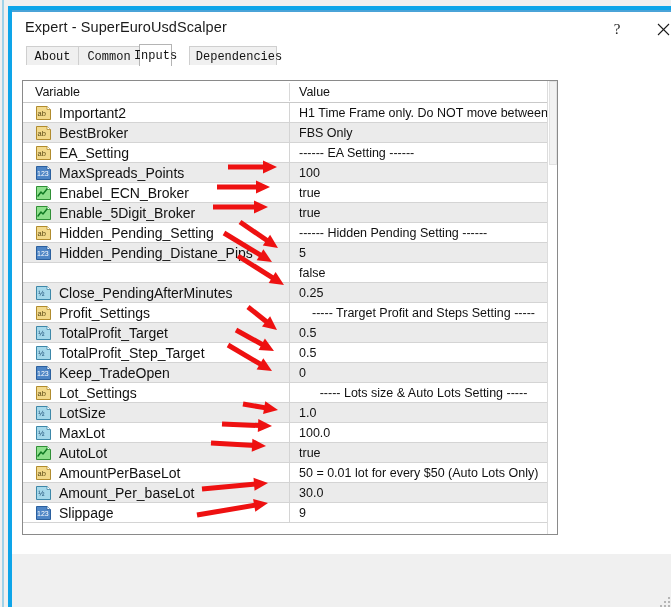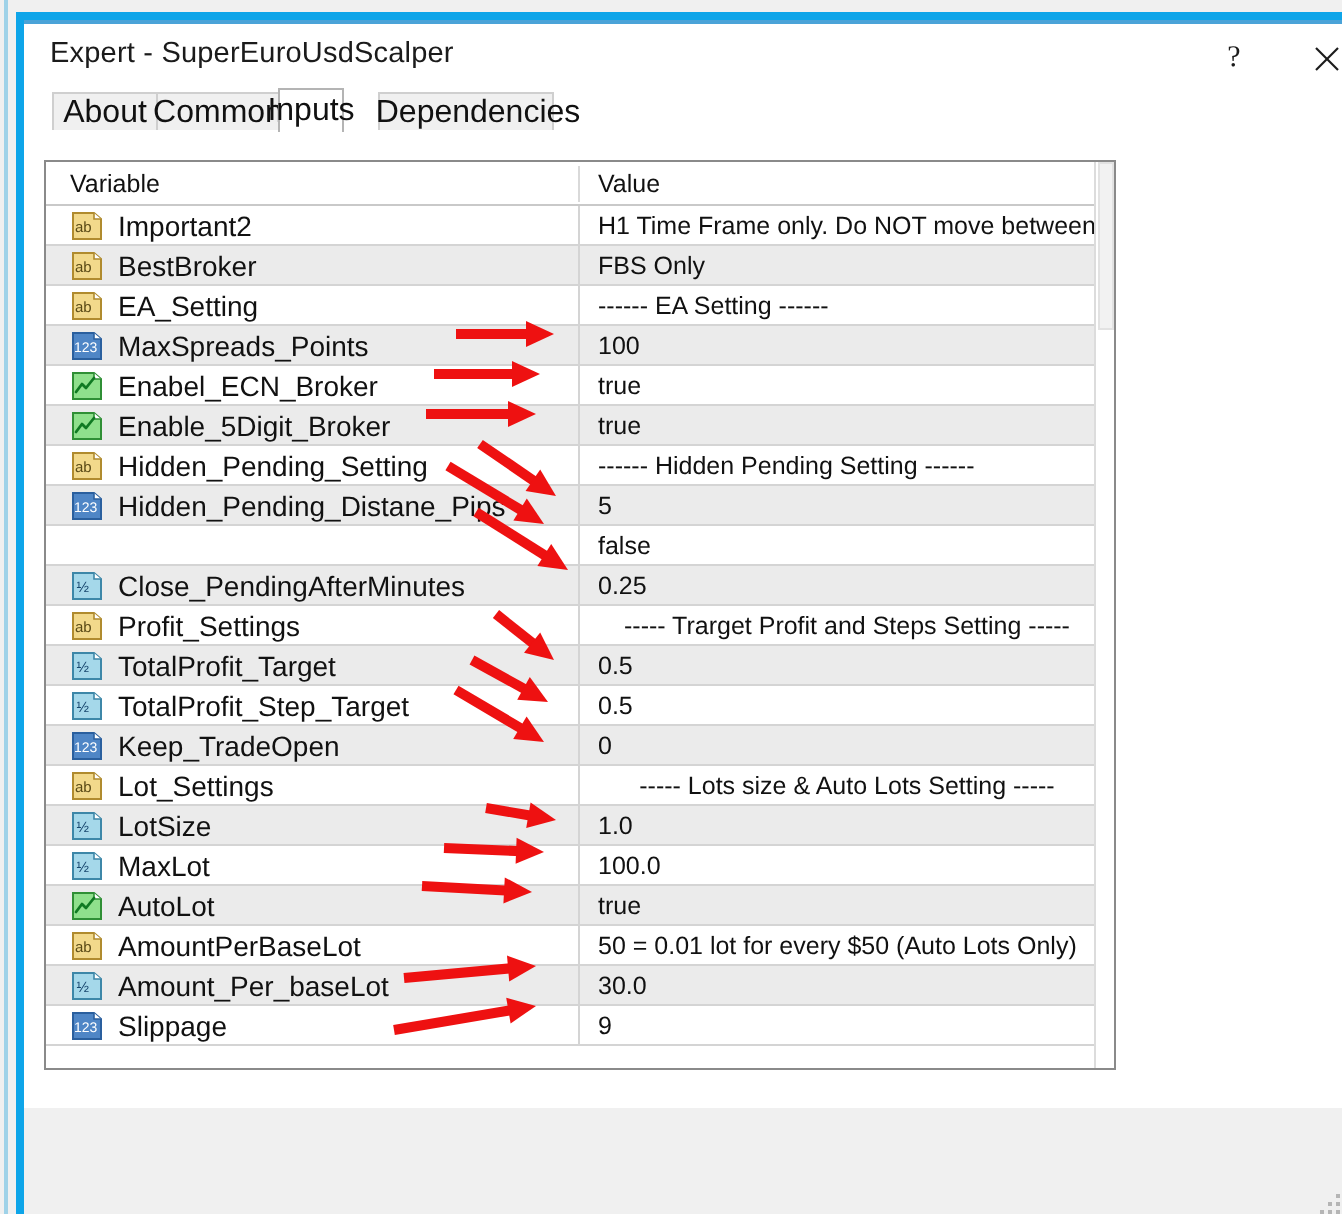--- a/index.html
+++ b/index.html
@@ -31,21 +31,21 @@
   .tb-close{left:629px;}
   .tb-btn svg{display:block;}
   .qmark{font-size:15px;color:#1b1b1b;line-height:1;font-family:"Liberation Serif","DejaVu Serif",serif;}
 
   
   .tabrow{position:absolute;left:0;top:34px;width:661px;height:22px;background:#ffffff;}
   .tab{
     position:absolute;top:2px;height:20px;background:#f0f0f0;
     border:1px solid #cfcfcf;border-bottom:none;box-sizing:border-box;
     display:flex;align-items:center;justify-content:center;
-    font-size:16px;color:#111;cursor:default;white-space:nowrap;
+    font-size:12px;color:#111;cursor:default;white-space:nowrap;font-family:Liberation Mono, monospace;
   }
   .tab.sel{top:0;height:22px;background:#ffffff;border-color:#b4b4b4;z-index:3;}
   .tab-underline{position:absolute;left:0;top:55px;width:661px;height:1px;background:#ffffff;z-index:2;}
 
   
   .page{position:absolute;left:0;top:56px;width:661px;height:488px;background:#ffffff;}
 
   
   .grid{
     position:absolute;left:10px;top:14px;width:536px;height:455px;

